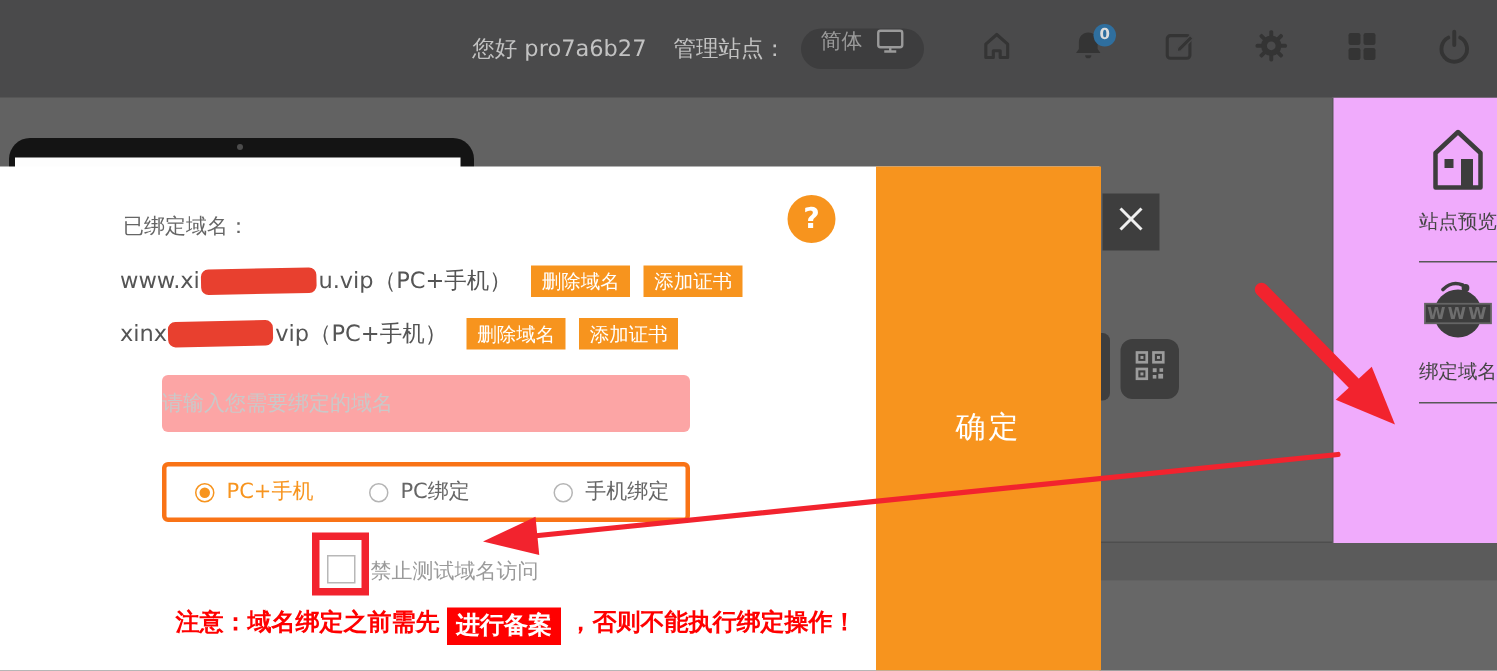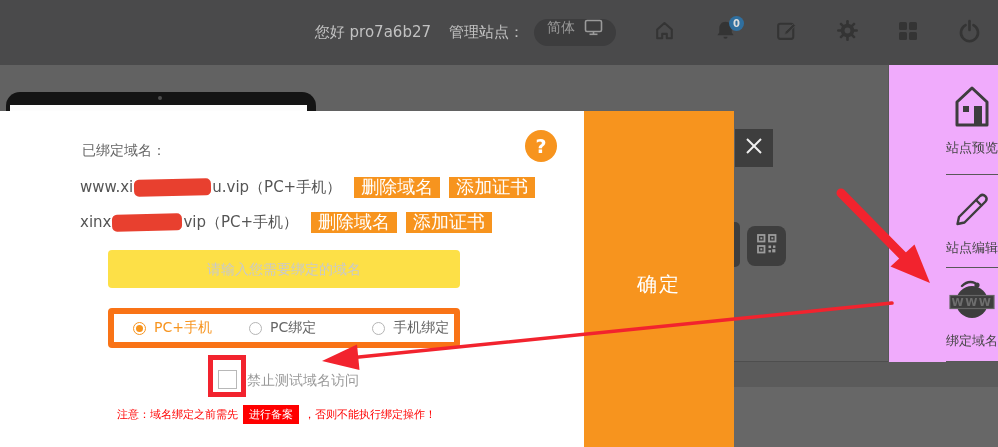--- a/index.html
+++ b/index.html
@@ -53,43 +53,43 @@
             z-index:3; display:flex; align-items:center; justify-content:center; cursor:pointer; }
 
   
   .modal { left:0; top:111px; width:733px; height:336px; background:#ffffff; z-index:10; }
   .bound-label { left:82px; top:31px; font-size:14px; color:#666; }
   .domain-row { left:80px; height:24px; display:flex; align-items:center; font-size:15px; color:#555; }
   .domain-row.r1 { top:64px; } .domain-row.r2 { top:99px; }
   .redact { display:inline-block; height:17px; background:#e8402f; border-radius:5px;
             transform:rotate(-1.2deg); margin:0 1px; }
   .redact.w1 { width:77px; } .redact.w2 { width:70px; }
-  .mini-btn { background:#f7941e; color:#fff; font-size:18px; padding:2px 7px; border:none;
+  .mini-btn { background:#f7941e; color:#fff; font-size:13px; padding:2px 7px; border:none;
               cursor:pointer; line-height:17px; }
   .mini-btn.del { margin-left:13px; } .mini-btn.cert { margin-left:9px; }
-  .domain-input { left:108px; top:139px; width:352px; height:38px; background:#fde047;
-                  border:none; border-radius:4px; text-align:center; font-size:14px; color:#666;
+  .domain-input { left:108px; top:139px; width:352px; height:38px; background:#fca5a5;
+                  border:none; border-radius:4px; text-align:left; font-size:14px; color:#666;
                   font-family:"DejaVu Sans","Liberation Sans",sans-serif; }
   .domain-input::placeholder { color:#c9c9c9; }
-  .radio-box { left:108px; top:197px; width:352px; height:40px; border:6px solid #f97316;
+  .radio-box { left:108px; top:197px; width:352px; height:40px; border:3px solid #f97316;
                border-radius:4px; display:flex; align-items:center; padding-left:19px; }
   .radio-item { display:flex; align-items:center; gap:8px; cursor:pointer; }
   .radio-item.g1 { margin-right:37px; } .radio-item.g2 { margin-right:56px; }
   .radio-circle { width:13px; height:13px; border-radius:50%; border:1px solid #b5b5b5;
                   display:flex; align-items:center; justify-content:center; background:#fff; }
   .radio-item.selected .radio-circle { border-color:#f7941e; }
   .radio-dot { width:7px; height:7px; border-radius:50%; background:#f7941e; display:none; }
   .radio-item.selected .radio-dot { display:block; }
   .radio-label { font-size:14px; color:#666; }
   .radio-item.selected .radio-label { color:#f7941e; }
   .checkbox { left:218px; top:259px; width:19px; height:19px; border:1px solid #b8b8b8;
               background:#fff; cursor:pointer; }
   .checkbox-label { left:247px; top:261px; font-size:14px; color:#9a9a9a; }
-  .note-row { left:117px; top:294px; display:flex; align-items:center; font-size:11px;
-              font-weight:normal; color:#ff0000; white-space:nowrap; }
+  .note-row { left:117px; top:294px; display:flex; align-items:flex-start; font-size:16px;
+              font-weight:bold; color:#ff0000; white-space:nowrap; }
   .note-badge { background:#ff0000; color:#fff; padding:2px 6px; margin:0 5px; cursor:pointer; }
   .confirm-strip { left:584px; top:0; width:150px; height:336px; background:#f7941e; cursor:pointer; }
   .confirm-text { position:absolute; left:0; top:160px; width:100%; text-align:center;
                   color:#fff; font-size:20px; letter-spacing:2px; }
   .help-circle { left:525px; top:19px; width:32px; height:32px; border-radius:50%; background:#f7941e;
                  color:#fff; font-size:19px; font-weight:bold; text-align:center; line-height:32px;
                  cursor:pointer; }
 
   
   .ann-box { left:208px; top:355px; width:38px; height:42px; border:5px solid #f2232e; z-index:40; }
@@ -189,29 +189,20 @@
 <aside class="abs sidebar">
   <div class="side-item i1">
     <span>
       <svg width="44" height="46" viewBox="0 0 44 46">
         <path d="M7 43 V20 L22 6 L37 20 V43 Z" fill="none" stroke="#3d3d3d" stroke-width="3" stroke-linejoin="round"></path>
         <rect x="13" y="24" width="6" height="6" fill="#3d3d3d"></rect>
         <rect x="24" y="24" width="8" height="19" fill="#3d3d3d"></rect>
       </svg>
     </span>
     <span class="side-label">站点预览</span>
-  </div>
-  <div class="side-item i2">
-    <span>
-      <svg width="42" height="42" viewBox="0 0 42 42">
-        <path d="M8 31 L25 14 L30.5 19.5 L13.5 36.5 L6.5 38 Z" fill="none" stroke="#3d3d3d" stroke-width="2.4" stroke-linejoin="round"></path>
-        <path d="M25 14 L29 10 A3.9 3.9 0 0 1 34.5 15.5 L30.5 19.5" fill="none" stroke="#3d3d3d" stroke-width="2.4" stroke-linejoin="round"></path>
-      </svg>
-    </span>
-    <span class="side-label">站点编辑</span>
   </div>
   <div class="side-item i3">
     <span>
       <svg width="48" height="42" viewBox="0 0 48 42">
         <path d="M14 7 Q20 1 27 4" fill="none" stroke="#3d3d3d" stroke-width="2.4" stroke-linecap="round"></path>
         <circle cx="29" cy="6" r="2.6" fill="#3d3d3d"></circle>
         <circle cx="24" cy="23" r="16" fill="#3d3d3d"></circle>
         <rect x="2" y="16.5" width="44" height="13" fill="#3d3d3d" stroke="#656565" stroke-width="1.2"></rect>
         <text x="24" y="26.8" text-anchor="middle" font-size="11" font-weight="bold" letter-spacing="1.5" fill="#6e6e6e">WWW</text>
       </svg>

